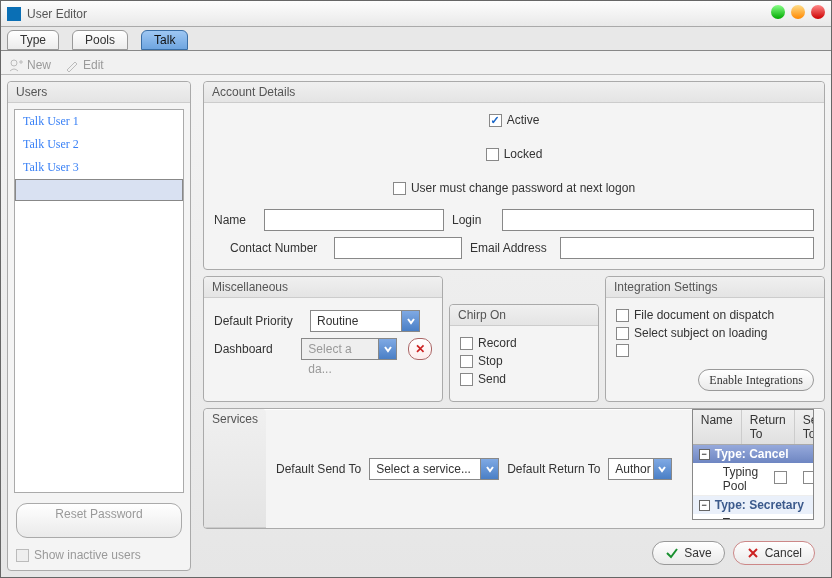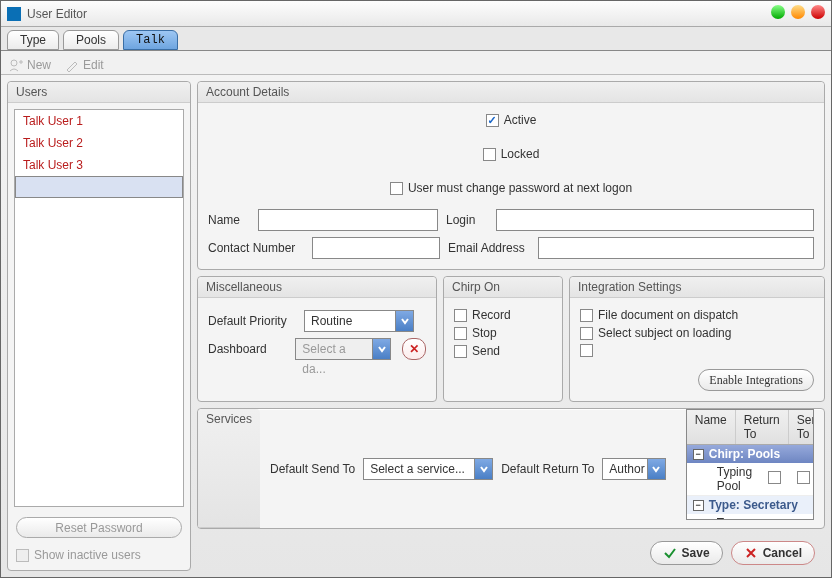--- a/index.html
+++ b/index.html
@@ -5,53 +5,53 @@
   html,body{margin:0;padding:0;width:832px;height:578px;font-family:"Segoe UI",Arial,sans-serif;font-size:12px;color:#333;overflow:hidden;}
   * {box-sizing:border-box;}
   .window{width:832px;height:578px;border:1px solid #666;background:linear-gradient(#f5f5f5,#e6e6e6);display:flex;flex-direction:column;}
   .titlebar{height:26px;background:linear-gradient(#fdfdfd,#e9e9e9);border-bottom:1px solid #aaa;display:flex;align-items:center;padding:0 6px;position:relative;}
   .app-icon{width:14px;height:14px;background:#0a6fb5;border:1px solid #0a6fb5;margin-right:6px;}
   .title{color:#555;font-size:12px;}
   .win-btns{position:absolute;right:6px;top:4px;display:flex;gap:6px;}
   .win-btn{width:14px;height:14px;border-radius:50%;background:linear-gradient(#8f8,#0a0);}
   .win-btn.o{background:linear-gradient(#fd8,#f80);}
   .win-btn.r{background:linear-gradient(#f88,#c00);}
-  .tabbar{height:24px;background:#e8e8e8;padding:3px 6px 0;display:flex;gap:4px;border-bottom:1px solid #888;}
+  .tabbar{height:24px;background:#e8e8e8;padding:3px 6px 0;display:flex;gap:13px;border-bottom:1px solid #888;}
   .tab{padding:2px 12px;height:20px;border:1px solid #999;border-radius:6px 6px 0 0;background:linear-gradient(#fff,#ececec);cursor:pointer;}
-  .tab.active{background:linear-gradient(#9ec7f3,#6ea5e0);border-color:#3a6ea5;color:#111;font-family:Liberation Mono, monospace;}
+  .tab.active{background:linear-gradient(#9ec7f3,#6ea5e0);border-color:#3a6ea5;color:#111;}
   .toolbar{height:24px;padding:2px 8px;display:flex;gap:14px;align-items:flex-end;border-bottom:1px solid #bbb;background:#f1f1f1;}
   .tbtn{display:flex;align-items:center;gap:4px;color:#9a9a9a;cursor:default;}
   .tbtn svg{flex:none;}
-  .body{flex:1;display:flex;padding:6px;gap:6px;overflow:hidden;}
+  .body{flex:1;display:flex;padding:6px;gap:12px;overflow:hidden;}
   .panel{border:1px solid #aaa;border-radius:4px;background:#f4f4f4;box-shadow:inset 0 1px 0 #fff;}
   .panel-title{font-size:12px;color:#555;background:linear-gradient(#f0f0f0,#e4e4e4);padding:3px 8px;border-bottom:1px solid #ccc;border-radius:4px 4px 0 0;}
   .left{width:184px;display:flex;flex-direction:column;}
   .user-panel{flex:1;display:flex;flex-direction:column;}
   .user-list{flex:1;margin:6px;border:1px solid #aaa;background:#fff;overflow-y:auto;}
-  .user-item{padding:4px 8px;color:#b91c1c;cursor:pointer;}
+  .user-item{padding:4px 8px;color:#3b82f6;cursor:pointer;font-family:Liberation Serif, serif;}
   .user-item.sel{background:#d9e1f2;}
-  .reset-btn{margin:4px 8px 6px;height:21px;background:linear-gradient(#fff,#eaeaea);border:1px solid #aaa;border-radius:11px;text-align:center;line-height:20px;color:#999;cursor:pointer;}
+  .reset-btn{margin:4px 8px 6px;height:35px;background:linear-gradient(#fff,#eaeaea);border:1px solid #aaa;border-radius:11px;text-align:center;line-height:20px;color:#999;cursor:pointer;}
   .show-inactive{display:flex;align-items:center;gap:5px;padding:4px 8px 8px;color:#999;}
   .chk{width:13px;height:13px;border:1px solid #888;background:#fff;display:inline-flex;align-items:center;justify-content:center;}
   .chk.checked{background:#fff;}
   .chk.checked::after{content:"✓";color:#1a66c8;font-size:11px;font-weight:bold;}
   .chk.disabled{background:#eee;border-color:#bbb;}
   .right{flex:1;display:flex;flex-direction:column;gap:6px;overflow:hidden;}
   .acct{padding:6px 10px 10px;}
   .flags{display:flex;gap:20px;align-items:center;padding:4px 2px 8px;flex-direction:column;}
   .flag{display:flex;align-items:center;gap:5px;}
   .form-row{display:flex;align-items:center;gap:8px;margin-top:6px;}
   .lab{min-width:42px;white-space:nowrap;}
-  .lab.wide{min-width:96px;}
+  .lab.wide{min-width:96px;margin-left:16px;}
   .txt{height:22px;border:1px solid #888;background:#fff;flex:1;padding:0 4px;}
   .txt.small{width:180px;flex:none;}
   .row3{display:flex;gap:6px;}
   .misc,.chirp,.integ{flex:none;}
   .misc{width:240px;}
-  .chirp{width:120px;}
+  .chirp{width:150px;margin-top:28px;}
   .integ{flex:1;}
   .inner-pad{padding:6px 10px 10px;}
   .sel-wrap{position:relative;display:inline-block;}
   .sel{height:22px;border:1px solid #888;background:#fff;padding:0 20px 0 6px;line-height:20px;}
   .sel.disabled{background:#efefef;color:#999;}
   .dd-btn{position:absolute;right:1px;top:1px;width:18px;height:20px;background:linear-gradient(#7fa9e4,#4a7fc6);display:flex;align-items:center;justify-content:center;border-left:1px solid #888;}
   .dd-btn svg{stroke:#fff;}
   .x-btn{width:26px;height:22px;border:1px solid #a66;border-radius:10px;background:linear-gradient(#fff,#fcecec);display:flex;align-items:center;justify-content:center;margin-left:3px;color:#c22;font-weight:bold;}
   .enable-btn{margin-top:8px;float:right;height:22px;padding:0 10px;line-height:20px;border:1px solid #999;border-radius:11px;background:linear-gradient(#fff,#eaeaea);cursor:pointer;font-family:Liberation Serif, serif;}
   .services-panel{flex:1;display:flex;flex-direction:row;overflow:hidden;}
@@ -66,21 +66,21 @@
   .svc-body{flex:1;overflow-y:scroll;}
   .grp{display:flex;align-items:center;gap:5px;padding:2px 6px;font-weight:bold;color:#fff;}
   .grp.pools{background:linear-gradient(#96a9db,#6e86c2);}
   .grp.sec{background:#eaf0fa;color:#3c5a8c;}
   .grp .pm{width:11px;height:11px;background:#fff;border:1px solid #666;color:#333;font-size:9px;line-height:9px;text-align:center;}
   .svc-row{display:flex;align-items:center;border-bottom:1px solid #eee;}
   .svc-row .c{padding:2px 8px;}
   .c.name{width:195px;padding-left:30px;}
   .c.sendto{width:190px;text-align:center;}
   .c.retto{flex:1;text-align:center;}
-  .btnbar{height:36px;display:flex;justify-content:flex-end;align-items:center;gap:8px;padding:0 10px;font-weight:bold;}
+  .btnbar{height:36px;display:flex;justify-content:flex-end;align-items:center;gap:8px;padding:0 10px;}
   .action-btn{height:24px;padding:0 12px;display:flex;align-items:center;gap:5px;border:1px solid #999;border-radius:12px;background:linear-gradient(#fff,#eaeaea);cursor:pointer;}
   .action-btn.cancel{border-color:#c88;}
 </style>
 </head>
 <body>
 
 <div class="window">
   <div class="titlebar">
     <div class="app-icon"></div>
     <div class="title">User Editor</div>
@@ -257,21 +257,21 @@
         <div class="svc-table">
           <div class="svc-head">
             <div class="h name">Name</div>
             <div class="h retto">Return To</div>
             <div class="h sendto">Send To</div>
             <div class="h scroll"></div>
           </div>
           <div class="svc-body">
             <div class="grp pools">
                 <span class="pm">−</span>
-                <span>Chirp: Pools</span>
+                <span>Type: Cancel</span>
               </div>
             <div class="svc-row">
               <div class="c name">Typing Pool</div>
               <div class="c sendto"><span class="chk"></span></div>
               <div class="c retto"><span class="chk"></span></div>
             </div>
             <div class="grp sec">
                 <span class="pm">−</span>
                 <span>Type: Secretary</span>
               </div>

